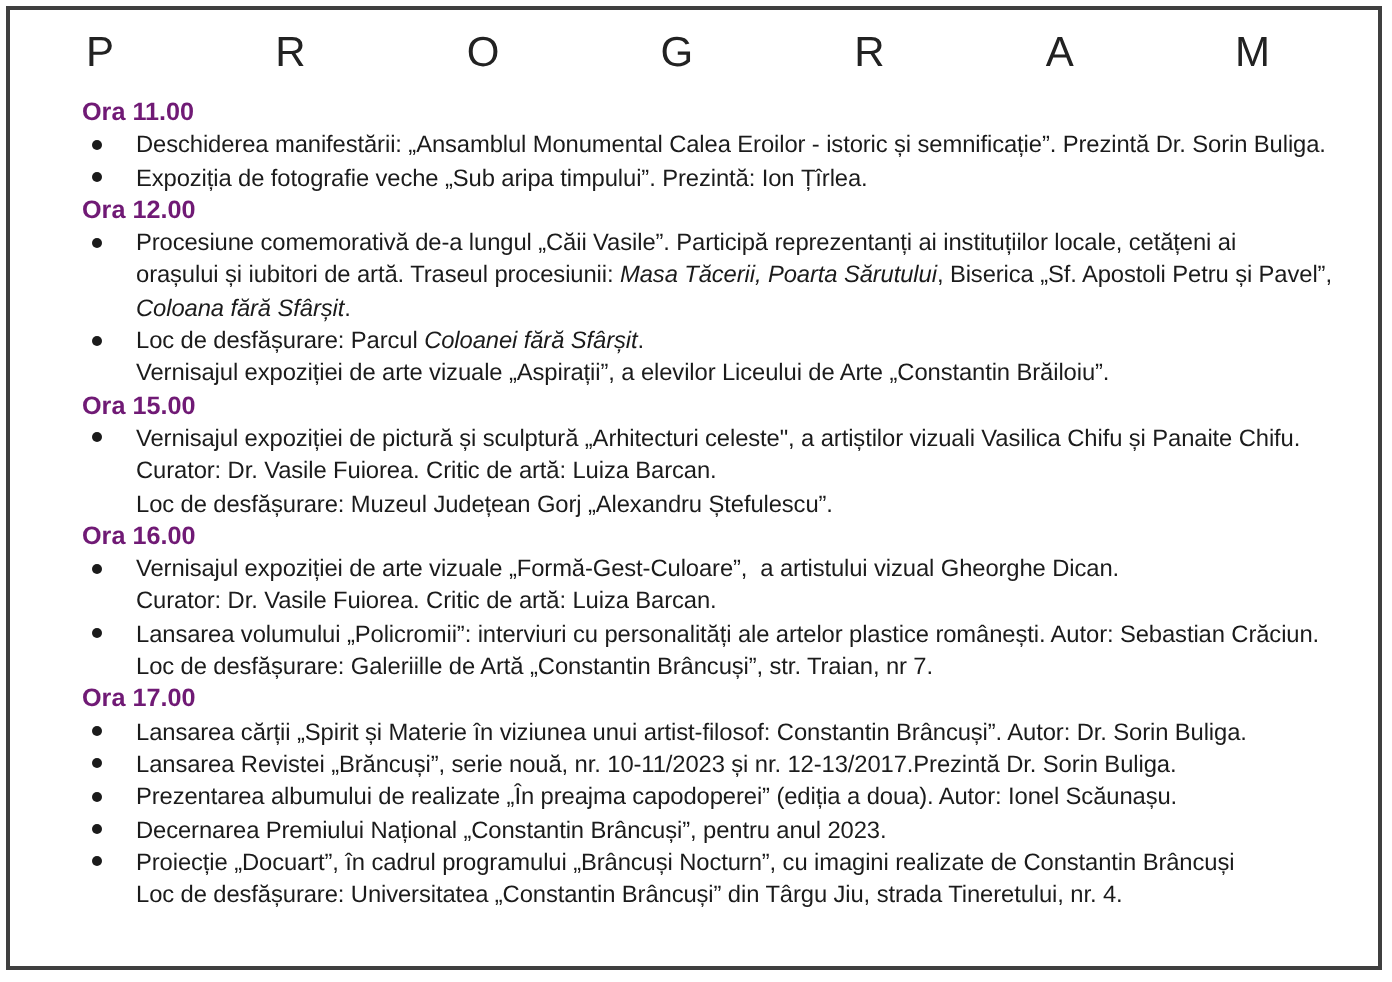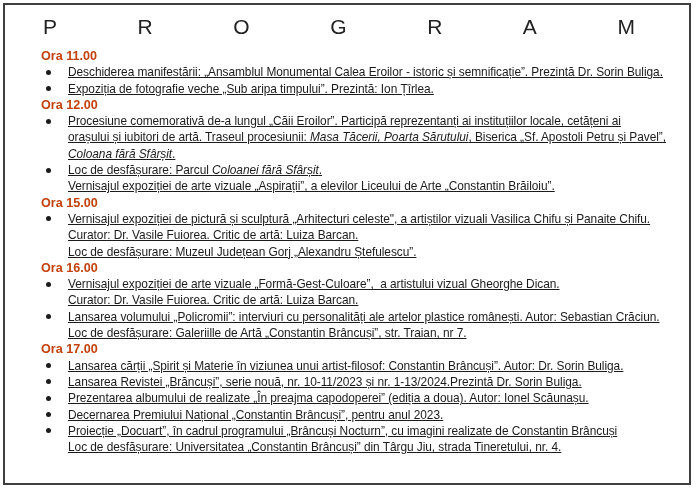--- a/index.html
+++ b/index.html
@@ -27,24 +27,24 @@
     margin-bottom: 9px;
     font-size: 21px;
     color: #222222;
     letter-spacing: 0;
   }
   .title-row span { line-height: 24px; }
   .section-time {
     font-weight: 700;
     font-size: 12.6px;
     line-height: 16.3px;
-    color: #c2410c;
+    color: #701a75;
     white-space: pre;
   }
-  .item { position: relative; padding-left: 27px; text-decoration: underline; }
+  .item { position: relative; padding-left: 27px; }
   .bullet-dot {
     position: absolute;
     left: 5px; top: 5.5px;
     width: 5px; height: 5px;
     border-radius: 50%;
     background: #1b1b1b;
   }
   .line {
     font-size: 11.9px;
     line-height: 16.3px;
@@ -76,21 +76,21 @@
           </div>
           <div class="item">
             <span class="bullet-dot"></span>
             <div class="line"><span>Expoziția de fotografie veche „Sub aripa timpului”. Prezintă: Ion Țîrlea.</span></div>
           </div>
         </div>
         <div class="section">
           <div class="section-time">Ora 12.00</div>
           <div class="item">
             <span class="bullet-dot"></span>
-            <div class="line"><span>Procesiune comemorativă de-a lungul „Căii Eroilor”. Participă reprezentanți ai instituțiilor locale, cetățeni ai</span></div>
+            <div class="line"><span>Procesiune comemorativă de-a lungul „Căii Vasile”. Participă reprezentanți ai instituțiilor locale, cetățeni ai</span></div>
             <div class="line"><span>orașului și iubitori de artă. Traseul procesiunii: </span><span class="it">Masa Tăcerii, Poarta Sărutului</span><span>, Biserica „Sf. Apostoli Petru și Pavel”,</span></div>
             <div class="line"><span class="it">Coloana fără Sfârșit</span><span>.</span></div>
           </div>
           <div class="item">
             <span class="bullet-dot"></span>
             <div class="line"><span>Loc de desfășurare: Parcul </span><span class="it">Coloanei fără Sfârșit</span><span>.</span></div>
             <div class="line"><span>Vernisajul expoziției de arte vizuale „Aspirații”, a elevilor Liceului de Arte „Constantin Brăiloiu”.</span></div>
           </div>
         </div>
         <div class="section">
@@ -116,21 +116,21 @@
           </div>
         </div>
         <div class="section">
           <div class="section-time">Ora 17.00</div>
           <div class="item">
             <span class="bullet-dot"></span>
             <div class="line"><span>Lansarea cărții „Spirit și Materie în viziunea unui artist-filosof: Constantin Brâncuși”. Autor: Dr. Sorin Buliga.</span></div>
           </div>
           <div class="item">
             <span class="bullet-dot"></span>
-            <div class="line"><span>Lansarea Revistei „Brăncuși”, serie nouă, nr. 10-11/2023 și nr. 1-13/2024.Prezintă Dr. Sorin Buliga.</span></div>
+            <div class="line"><span>Lansarea Revistei „Brăncuși”, serie nouă, nr. 10-11/2023 și nr. 12-13/2017.Prezintă Dr. Sorin Buliga.</span></div>
           </div>
           <div class="item">
             <span class="bullet-dot"></span>
             <div class="line"><span>Prezentarea albumului de realizate „În preajma capodoperei” (ediția a doua). Autor: Ionel Scăunașu.</span></div>
           </div>
           <div class="item">
             <span class="bullet-dot"></span>
             <div class="line"><span>Decernarea Premiului Național „Constantin Brâncuși”, pentru anul 2023.</span></div>
           </div>
           <div class="item">

